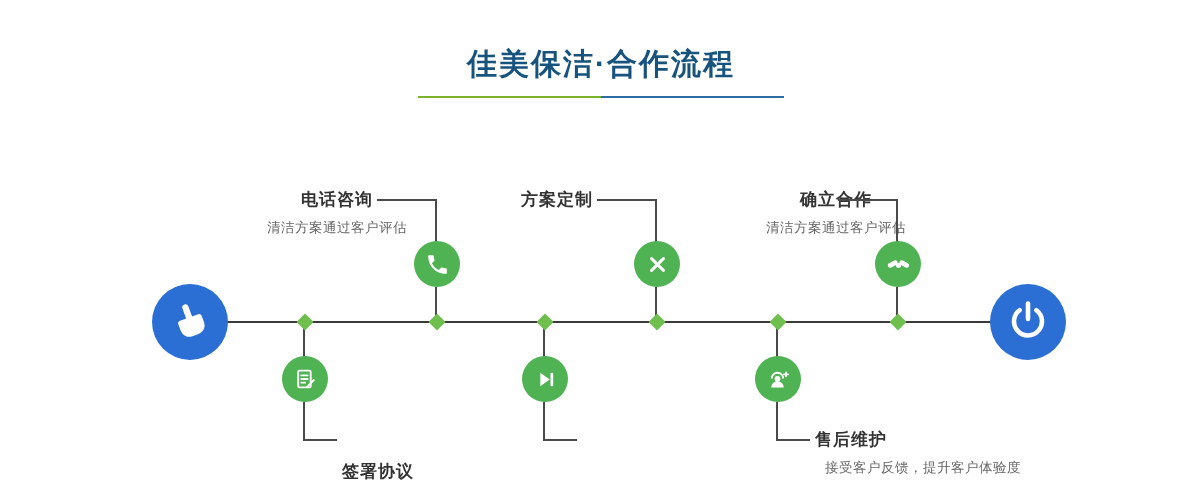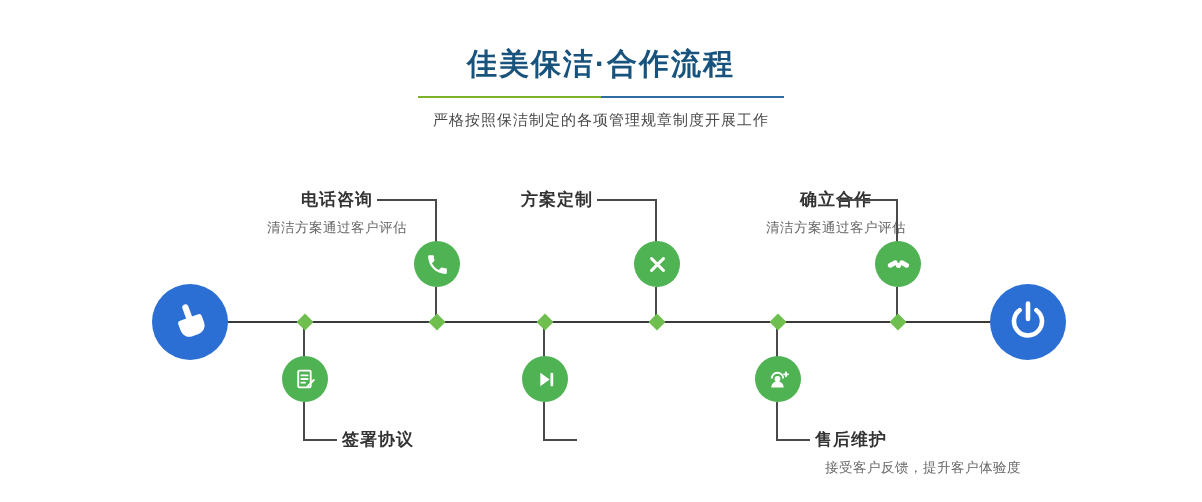--- a/index.html
+++ b/index.html
@@ -111,36 +111,35 @@
     font-size: 17px; font-weight: bold; color: #333333; letter-spacing: 1px;
   }
   .step-text .step-desc {
     font-size: 13.5px; color: #666666; margin-top: 8px; letter-spacing: 0.5px;
   }
   .step-text.top { width: 210px; text-align: center; top: 188px; }
   .st-t1 { left: 232px; }
   .st-t2 { left: 452px; }
   .st-t3 { left: 731px; }
   .step-text.bottom { text-align: left; top: 428px; width: 300px; }
-  .st-b1 { left: 342px; }
+  .st-b1 { left: 342px; margin-top: 32px; }
   .st-b2 { left: 582px; }
   .st-b3 { left: 815px; font-family: Liberation Mono, monospace; }
   .step-text.bottom .step-desc { margin-left: 10px; }
 </style>
 </head>
 <body>
 
 <div class="page">
 
   <h1 class="title">佳美保洁·合作流程</h1>
   <div class="title-underline">
     <span class="ul-green"></span>
     <span class="ul-blue"></span>
   </div>
-  <p class="subtitle">严格按照保洁制定的各项管理规章制度开展工作</p>
 
   <div class="timeline-line"></div>
 
   <div class="big-circle left">
     <span>
       <svg viewBox="0 0 24 24">
           <g fill="#ffffff" transform="rotate(-20 12 12)">
         <rect x="10.2" y="2.6" width="3.6" height="10.5" rx="1.8"></rect>
         <path d="M6.5 10.5h11a1.6 1.6 0 0 1 1.6 1.6V16a5.2 5.2 0 0 1-5.2 5.2h-3.8A5.2 5.2 0 0 1 4.9 16v-3.9a1.6 1.6 0 0 1 1.6-1.6z"></path>
       </g>

